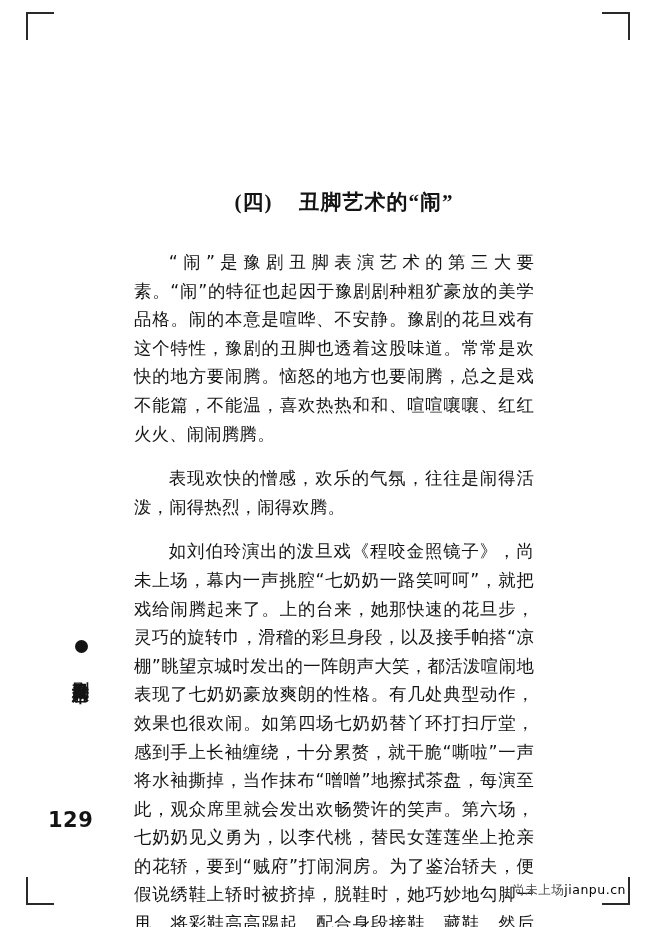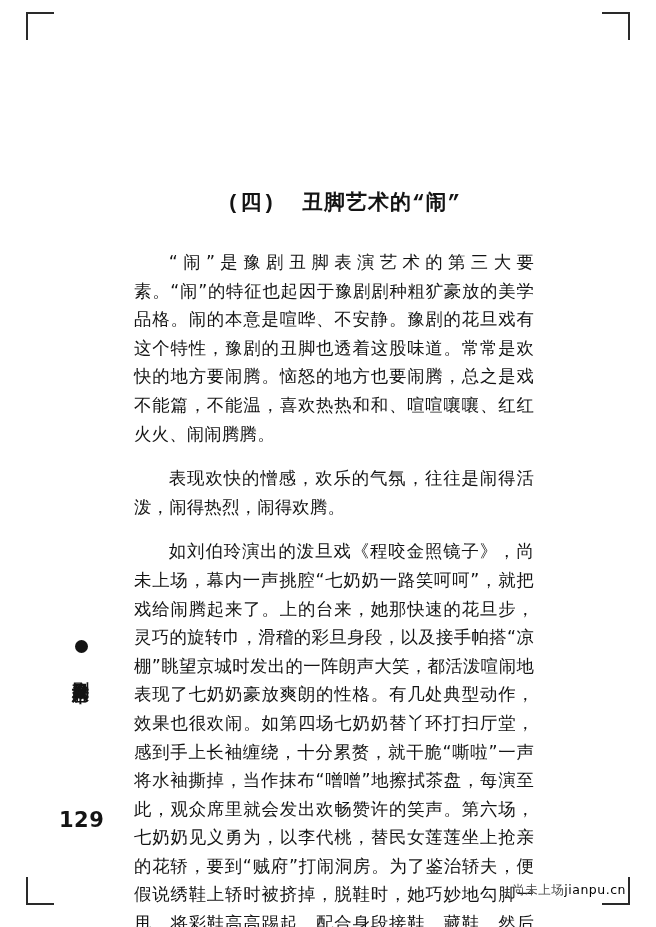--- a/index.html
+++ b/index.html
@@ -39,21 +39,21 @@
 
   .section-title {
     position: absolute;
     left: 0;
     right: 0;
     top: 188px;
     text-align: center;
     font-size: 21px;
     font-weight: bold;
     letter-spacing: 1px;
-    font-family: Liberation Mono, monospace;
+    font-family: Liberation Serif, serif;
     margin-left: 32px;
   }
   .section-title .num {
     margin-right: 26px;
   }
 
   .body-text {
     position: absolute;
     left: 118px;
     top: 232px;
@@ -92,21 +92,21 @@
     line-height: 20px;
     letter-spacing: 1px;
     writing-mode: vertical-rl;
     text-orientation: upright;
     margin: 0 auto;
     display: inline-block;
   }
 
   .folio {
     position: absolute;
-    left: 59px;
+    left: 48px;
     top: 808px;
     font-size: 21px;
     font-weight: bold;
     font-family: "DejaVu Sans", sans-serif;
     letter-spacing: 0.5px;
   }
 
   .watermark {
     position: absolute;
     right: 30px;

